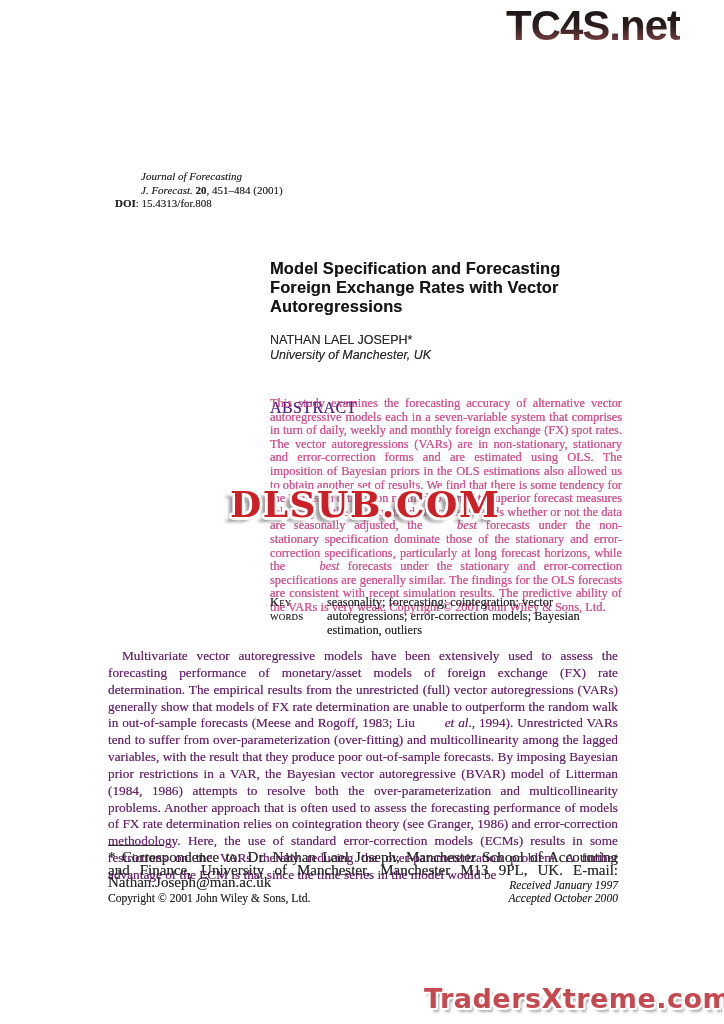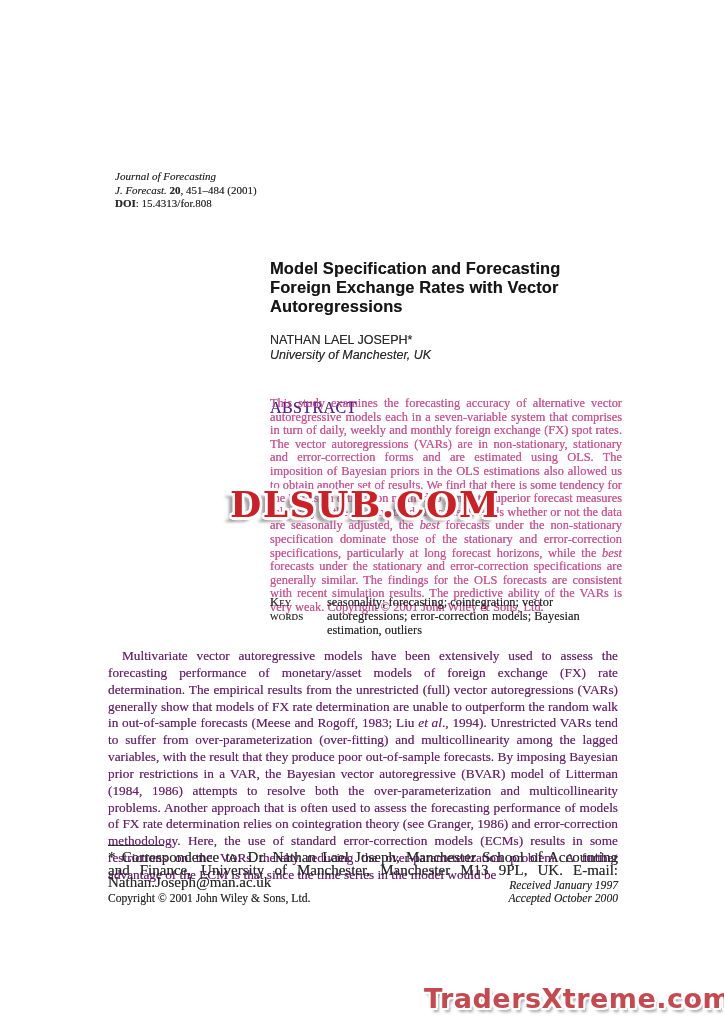--- a/index.html
+++ b/index.html
@@ -16,21 +16,21 @@
   .scan-text { text-shadow: 0 0 0.4px rgba(30,30,30,0.55); }
 
   
   .journal-block {
     position: absolute;
     left: 115px; top: 170px;
     font-size: 11px;
     line-height: 13.5px;
     color: #262626;
   }
-  .seg-i { font-style: italic; }
+  .seg-i { font-style: italic; margin-left: 26px; }
   .seg-b { font-weight: bold; }
 
   
   .title-block {
     position: absolute;
     left: 270px; top: 259px;
     width: 352px;
     font-family: "Liberation Sans", sans-serif;
     font-weight: bold;
     font-size: 16.5px;
@@ -181,20 +181,21 @@
       -2.3px 0 0 #ffffff, 2.3px 0 0 #ffffff,
       0 -2.3px 0 #ffffff, 0 2.3px 0 #ffffff,
       3px 4px 3px rgba(90,90,90,0.55);
   }
 </style>
 </head>
 <body>
 
 <div class="page">
 
+  <div class="wm-top">TC4S.net</div>
 
   <div class="journal-block scan-text">
     <div><span class="seg-i">Journal of Forecasting</span></div>
     <div><span class="seg-i">J. Forecast.</span><span> </span><span class="seg-b">20</span><span>, 451–484 (2001)</span></div>
     <div><span class="seg-b">DOI</span><span>: 15.4313/for.808</span></div>
   </div>
 
   <div class="title-block scan-text">
     <div>Model Specification and Forecasting</div>
     <div>Foreign Exchange Rates with Vector</div>

